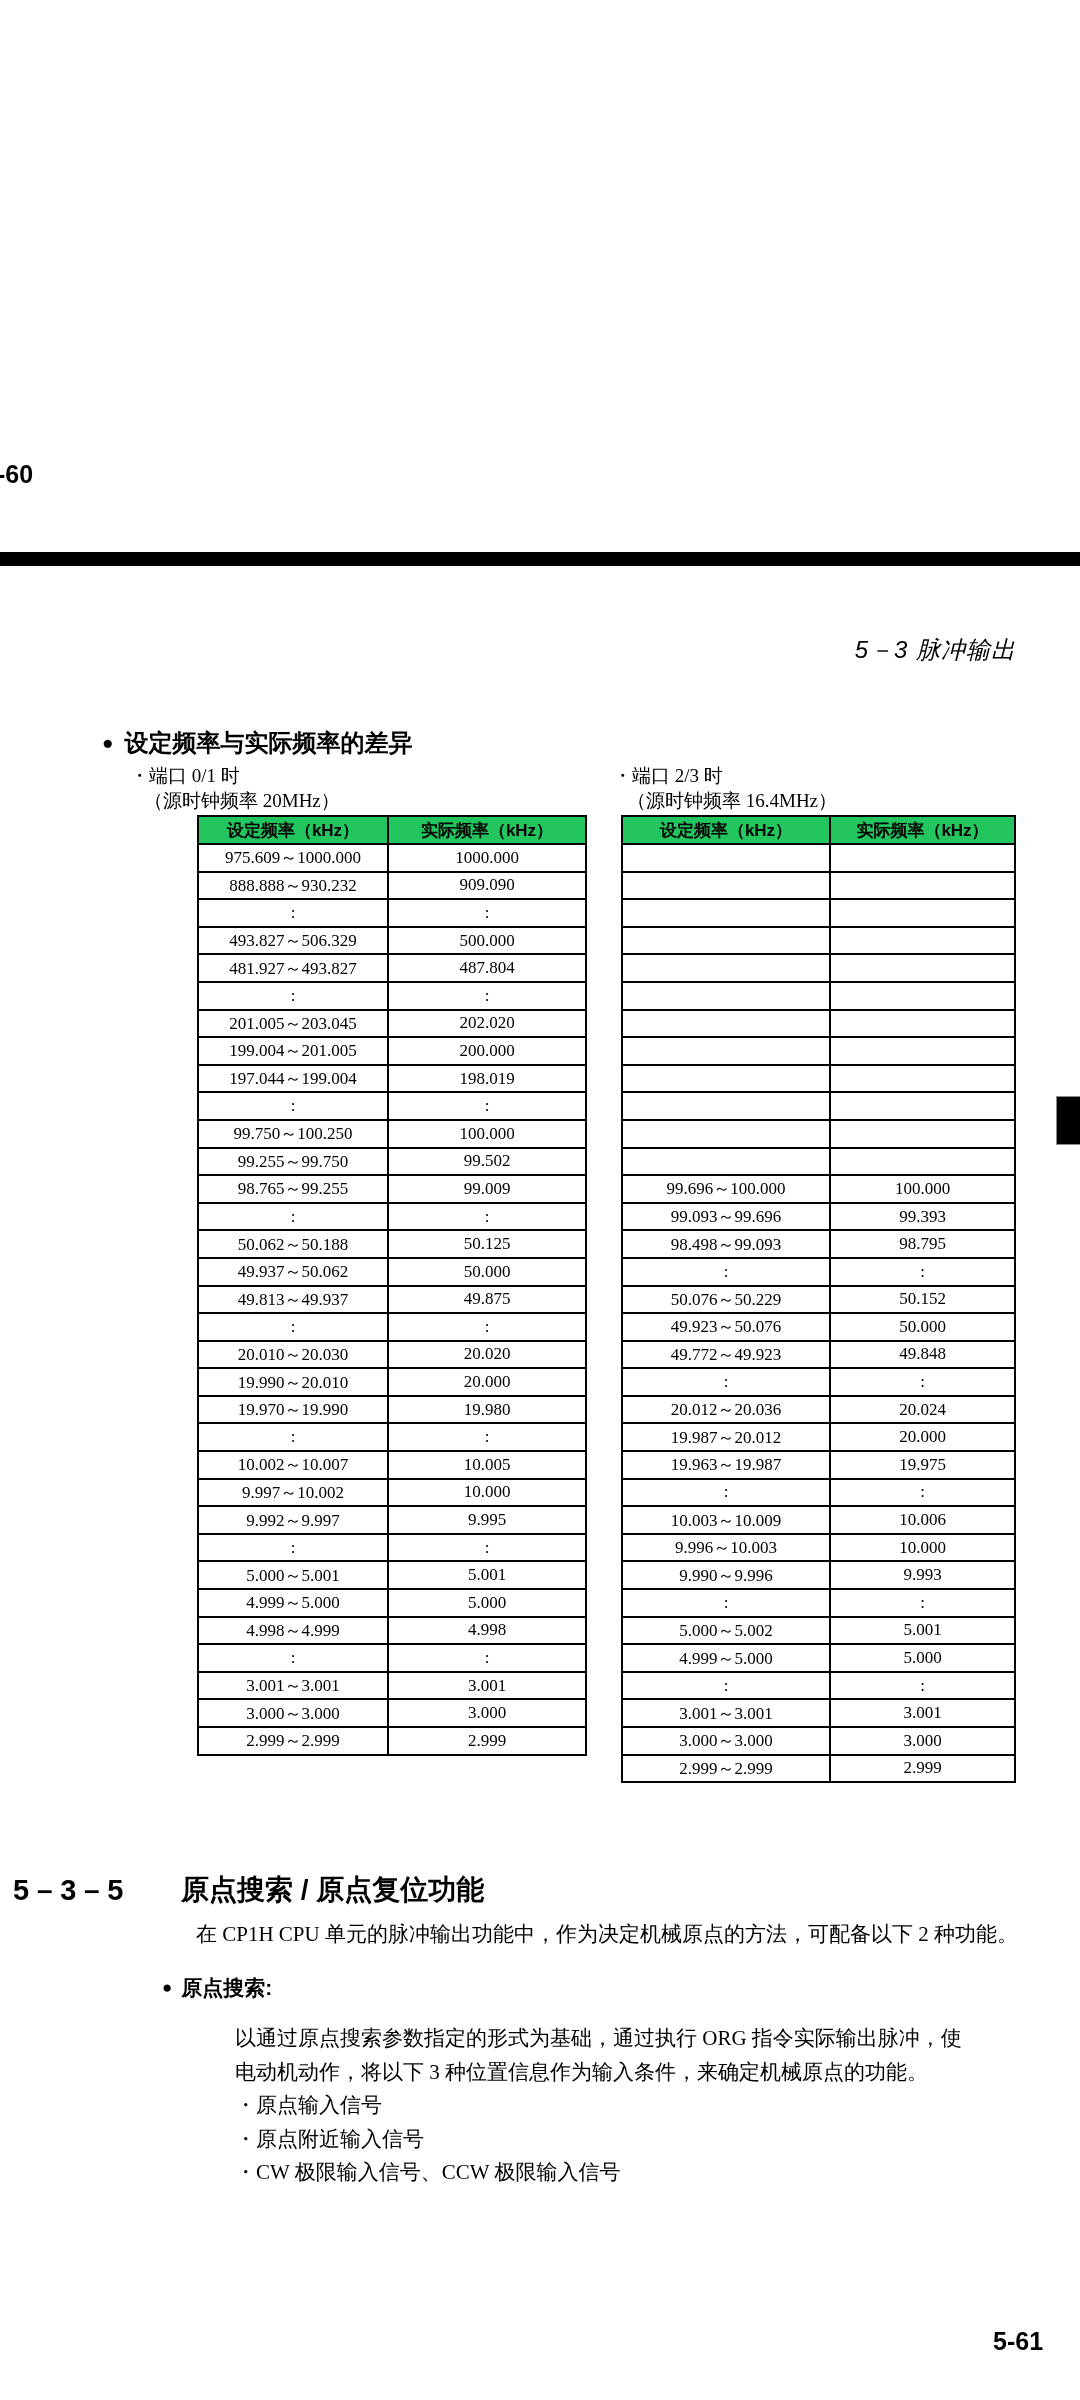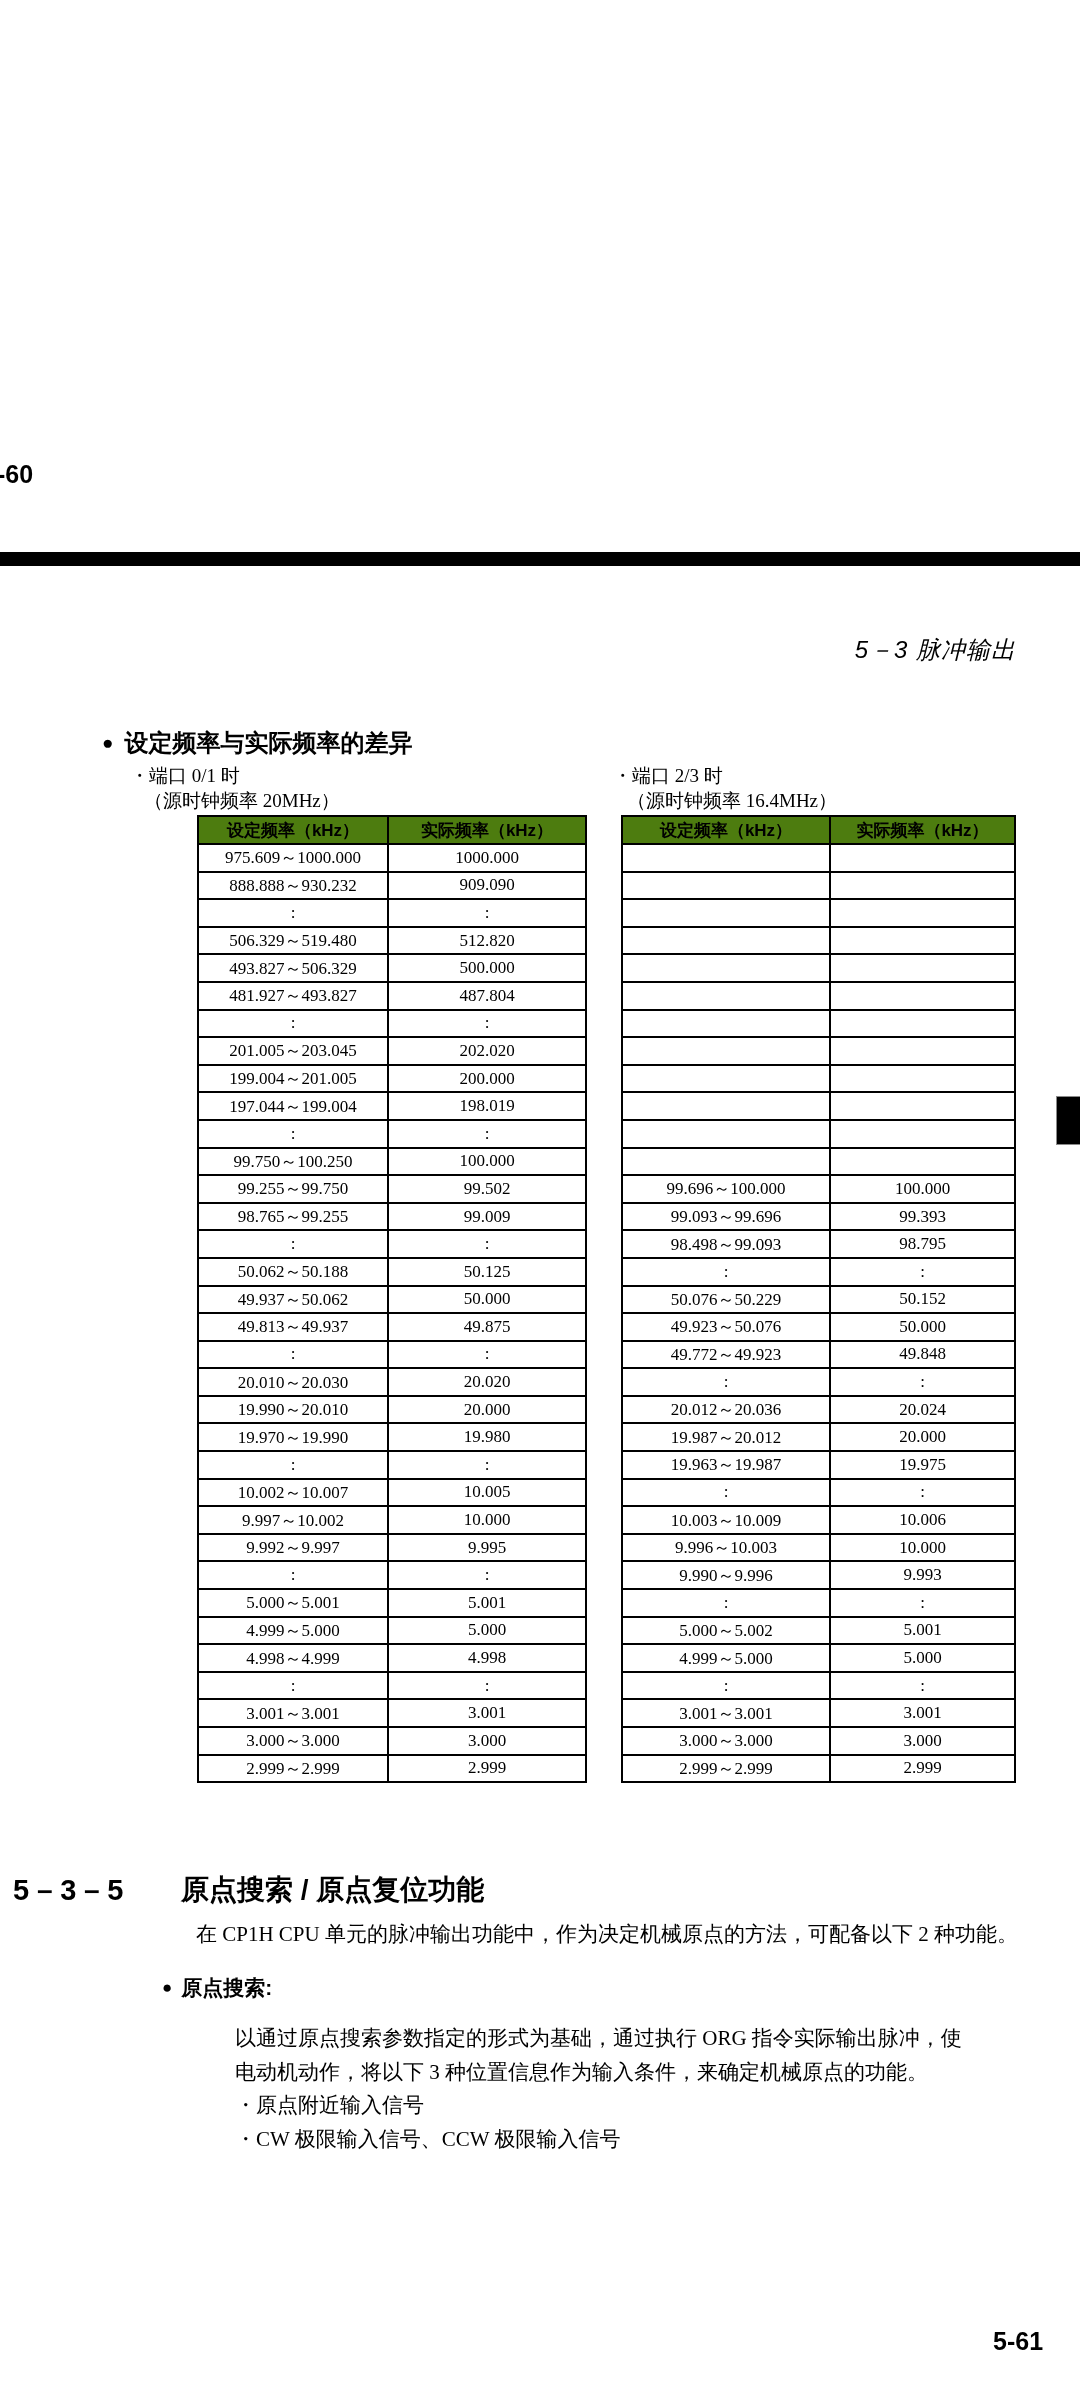--- a/index.html
+++ b/index.html
@@ -38,21 +38,21 @@
   table.freq {
     border-collapse:collapse; table-layout:fixed; margin-top:2px;
     background:#fff;
   }
   .table-group.left  table.freq { margin-left:67px; width:388px; }
   .table-group.right table.freq { margin-left:8px;  width:393px; }
   .table-group.left  col.c1 { width:190px; } .table-group.left  col.c2 { width:198px; }
   .table-group.right col.c1 { width:208px; } .table-group.right col.c2 { width:185px; }
   table.freq th, table.freq td { border:2px solid #000; text-align:center; padding:0; overflow:hidden; }
   table.freq th {
-    background:#4d7c0f; height:26px;
+    background:#22c55e; height:26px;
     font-family:"Liberation Sans", sans-serif; font-weight:bold; font-size:17px;
   }
   table.freq td { height:25.6px; font-size:17px; font-family:"Liberation Serif", serif; }
 
   .side-tab {
     position:absolute; left:1056px; top:1096px; width:24px; height:49px;
     background:#000; border:1px solid #8a8a8a; border-right:none; box-sizing:border-box;
   }
 
   .origin-number {
@@ -119,24 +119,20 @@
           </tr>
           <tr>
             <td>888.888～930.232</td>
             <td>909.090</td>
           </tr>
           <tr>
             <td>:</td>
             <td>:</td>
           </tr>
           <tr>
-            <td>506.329～519.480</td>
-            <td>512.820</td>
-          </tr>
-          <tr>
             <td>493.827～506.329</td>
             <td>500.000</td>
           </tr>
           <tr>
             <td>481.927～493.827</td>
             <td>487.804</td>
           </tr>
           <tr>
             <td>:</td>
             <td>:</td>
@@ -416,19 +412,20 @@
   <div class="origin-intro">在 CP1H CPU 单元的脉冲输出功能中，作为决定机械原点的方法，可配备以下 2 种功能。</div>
 
   <div class="search-heading">
     <span class="bullet">●</span>
     <span>原点搜索:</span>
   </div>
 
   <div class="search-body">
     <div>以通过原点搜索参数指定的形式为基础，通过执行 ORG 指令实际输出脉冲，使</div>
     <div>电动机动作，将以下 3 种位置信息作为输入条件，来确定机械原点的功能。</div>
+    <div>・原点输入信号</div>
     <div>・原点附近输入信号</div>
     <div>・CW 极限输入信号、CCW 极限输入信号</div>
   </div>
 
   <div class="pagenum-bottom">5-61</div>
 
 </div>
 
 </body></html>

